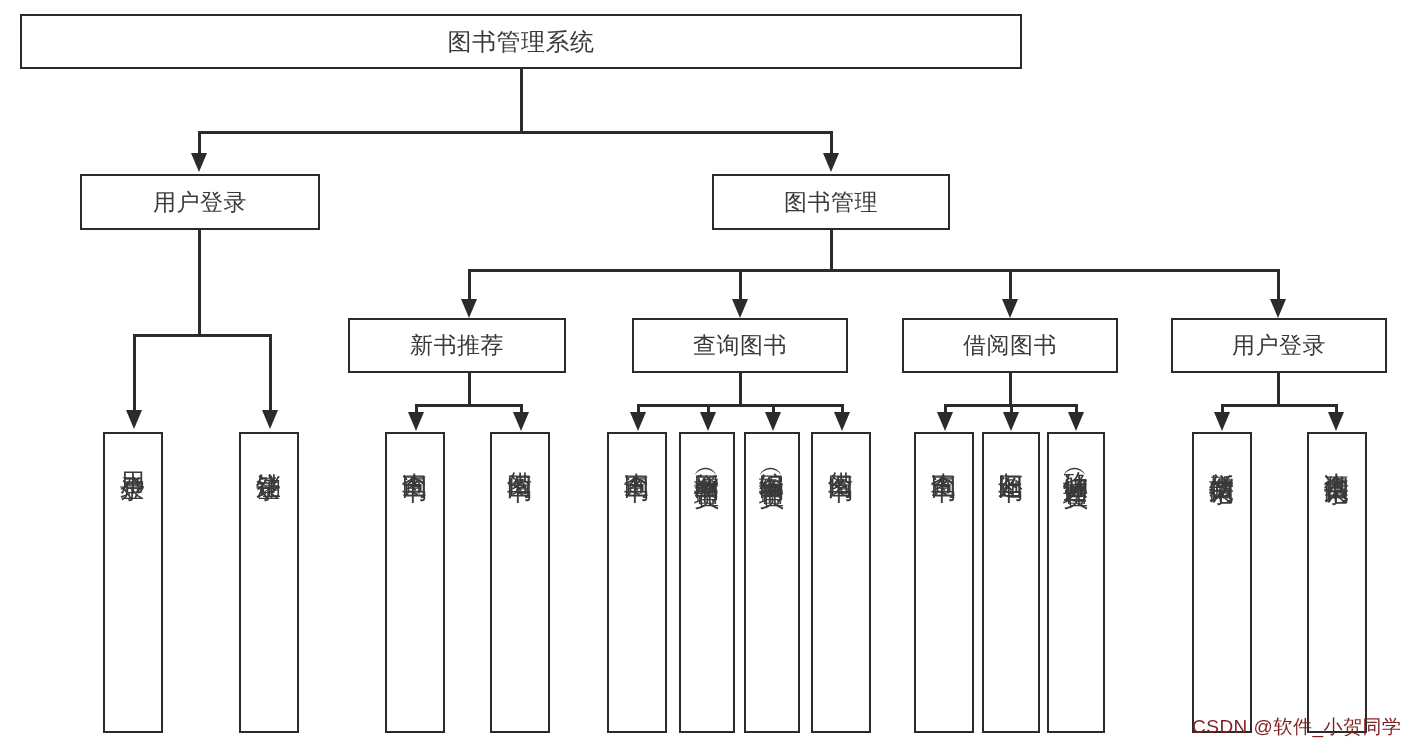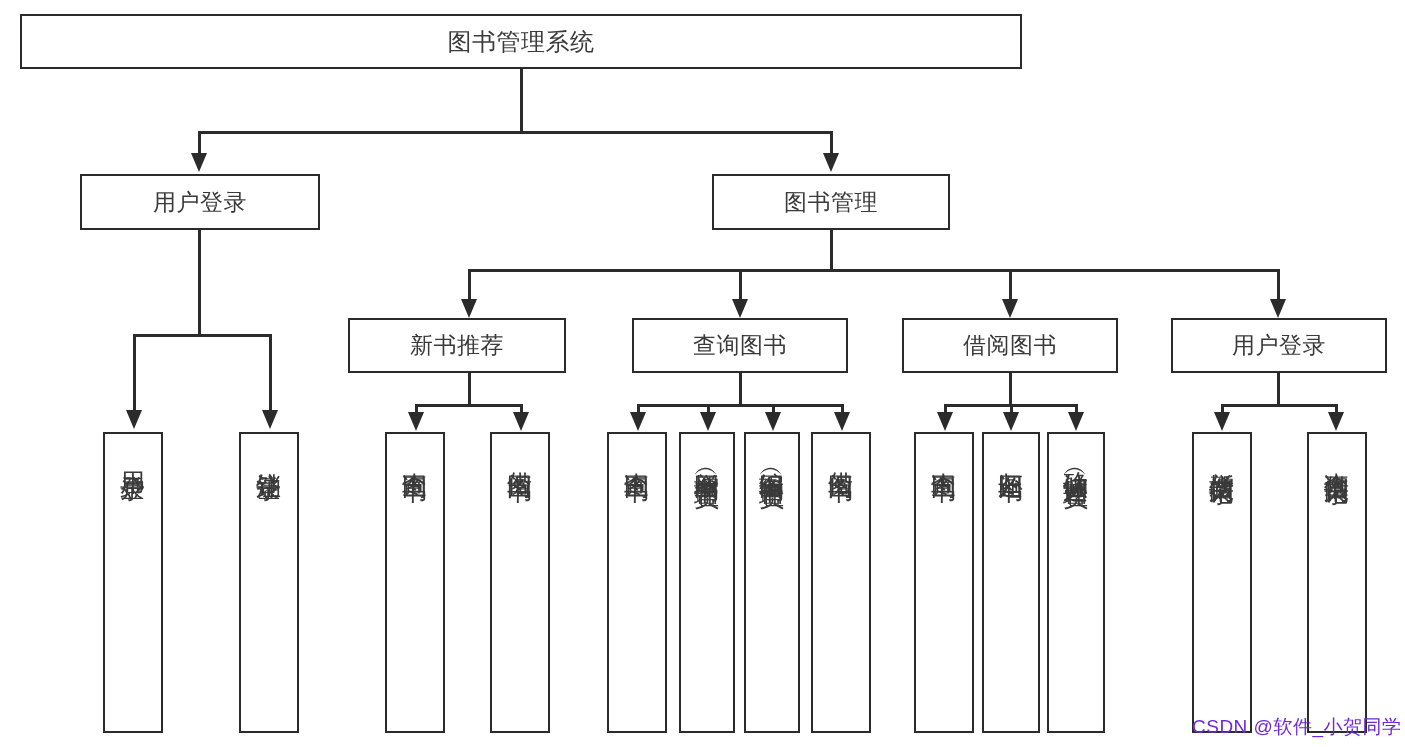--- a/index.html
+++ b/index.html
@@ -69,21 +69,21 @@
   .arrow {
     position: absolute;
     width: 0;
     height: 0;
     border-left: 8px solid transparent;
     border-right: 8px solid transparent;
     border-top: 19px solid #2b2b2b;
   }
   .watermark {
     position: absolute;
-    color: #6d28d9;
+    color: #7f1d1d;
     font-size: 19px;
     white-space: nowrap;
     letter-spacing: 0.5px;
   }
 </style>
 </head>
 <body>
 
 <div id="canvas">
 

